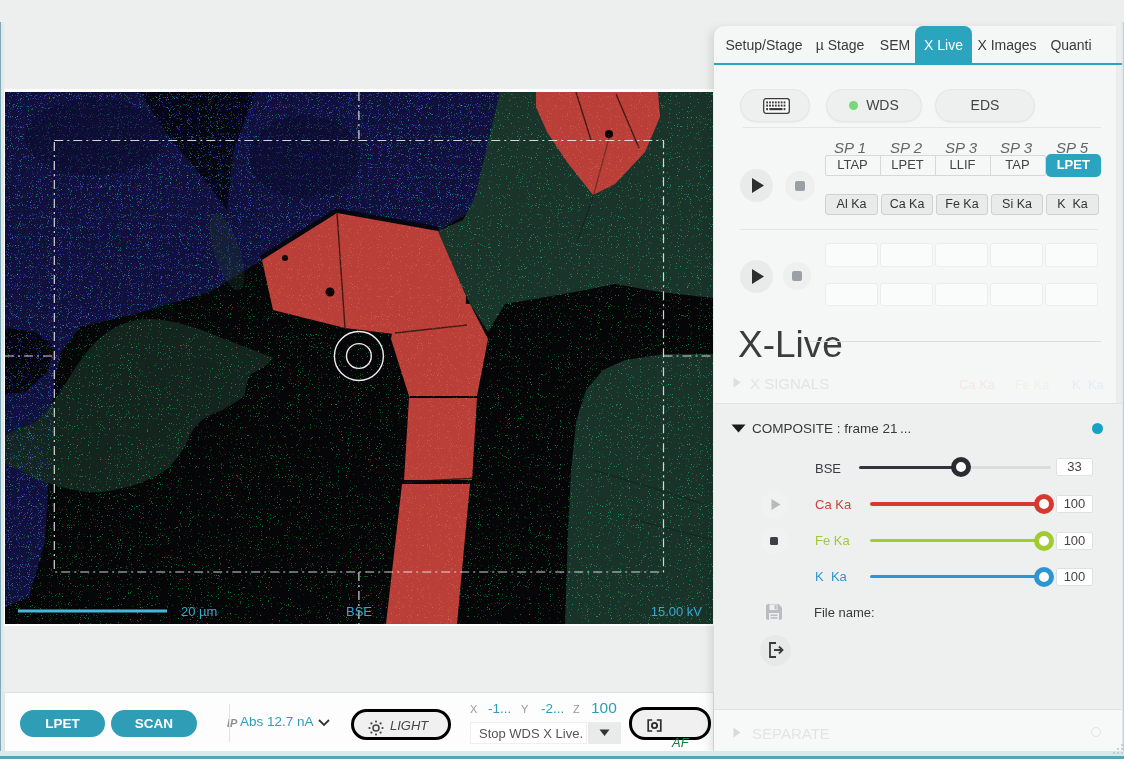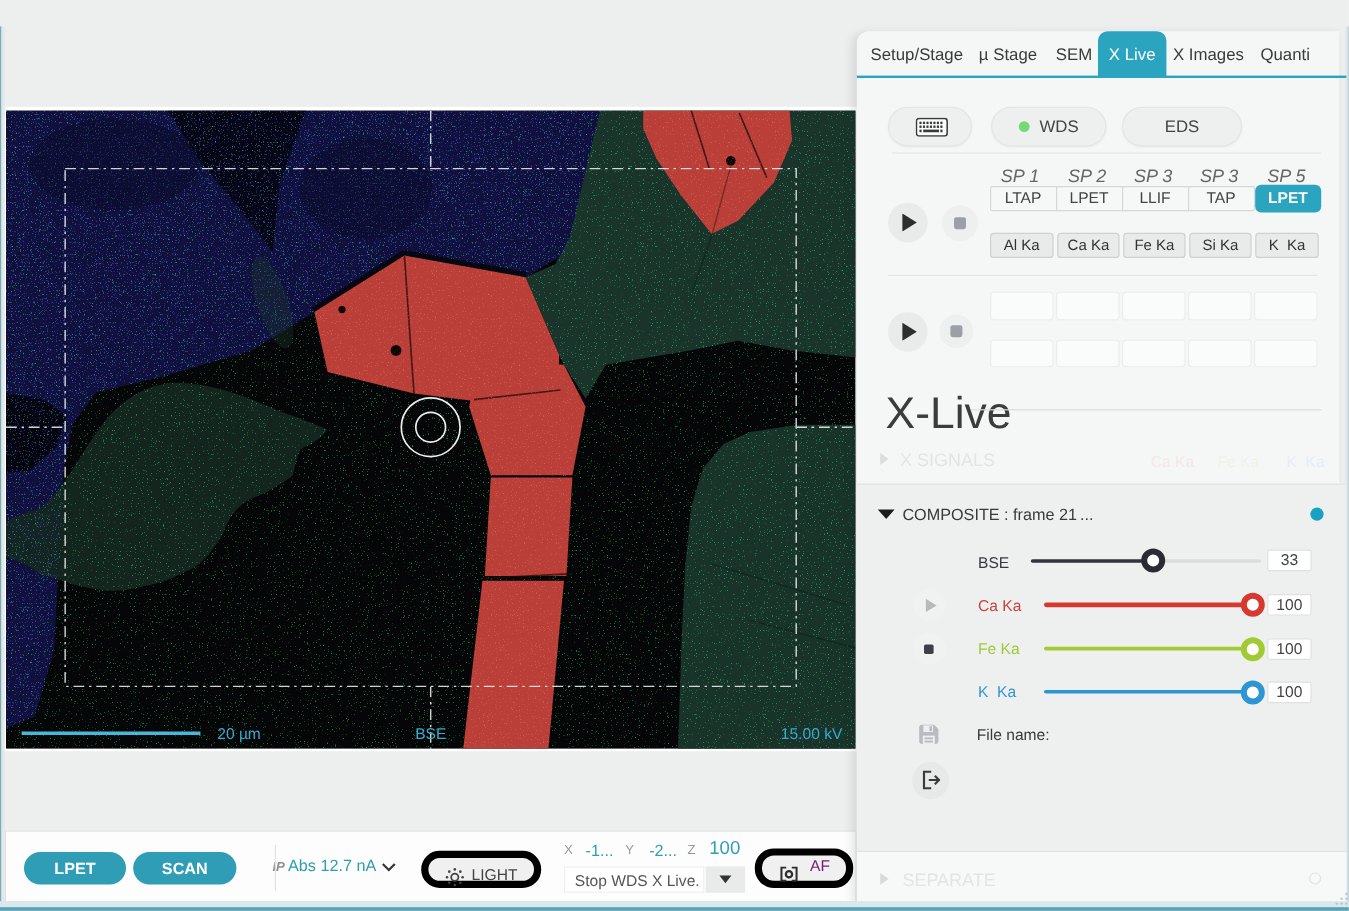--- a/index.html
+++ b/index.html
@@ -10,21 +10,21 @@
 #tb-title { position:absolute; left:26px; top:5px; font-size:11px; color:#f4fafc; }
 .tbc { position:absolute; top:0; width:30px; height:22px; color:#eaf4f7; text-align:center; }
 #borderL { position:absolute; left:0; top:22px; width:4px; height:730px; background:#e2e9ea; border-left:1px solid #7fa9b5; }
 #borderR { position:absolute; right:0; top:22px; width:3px; height:730px; background:#e2e9ea; border-right:1px solid #bcd2d8; }
 #borderB { position:absolute; left:0; top:751px; width:1124px; height:8px; background:#d9e8ec; border-bottom:3px solid #5aa3b7; }
 
 #map { position:absolute; left:4px; top:89px; width:710px; height:537px; background:#fff; padding:2px 0 2px 2px; }
 
 #toolbar { position:absolute; left:4px; top:692px; width:710px; height:60px; background:#fdfdfd; border:1px solid #dde1e1; }
 .pillteal { position:absolute; height:27px; border-radius:14px; background:#2f9db5; color:#fff; font-size:13.5px; font-weight:600; text-align:center; line-height:27px; }
-.pillgray { position:absolute; background:#f0f0f0; border:6px solid #000000; border-radius:16px; color:#444; font-size:13px; }
+.pillgray { position:absolute; background:#f0f0f0; border:3px solid #000000; border-radius:16px; color:#444; font-size:13px;font-style:italic; }
 .teal { color:#2f9db5; }
 
 #panel { position:absolute; left:714px; top:26px; width:402px; height:726px; background:#f5f6f6; border-top-left-radius:10px; box-shadow:-4px 2px 8px rgba(0,0,0,0.10); }
 .tab { position:absolute; top:0; height:38px; line-height:38px; font-size:14px; color:#3a3a3a; text-align:center; white-space:nowrap; }
 #tabline { position:absolute; left:0; top:37px; width:408px; height:2px; background:#2ba4c0; }
 #xlivetab { position:absolute; left:201px; top:0; width:57px; height:39px; background:#2ba4c0; color:#fff; border-radius:8px 8px 0 0; text-align:center; line-height:38px; font-size:14px; }
 .bigpill { position:absolute; top:63px; height:33px; background:#eeefef; border:1px solid #e4e5e5; border-radius:17px; box-shadow:0 1px 2px rgba(0,0,0,0.05); color:#444; font-size:14px; text-align:center; line-height:31px; }
 .sep { position:absolute; height:1px; background:#e4e5e5; }
 .splab { position:absolute; top:113px; width:56px; text-align:center; font-style:italic; font-size:15px; color:#666; }
 .cirbtn { position:absolute; border-radius:50%; }
@@ -157,21 +157,21 @@
     <div style="position:absolute; left:583px; top:29px; width:33px; height:22px; background:#e9eaea;">
       <svg style="position:absolute; left:11px; top:7px;" width="11" height="8">
           <path d="M0.5 0.5 L10.5 0.5 L5.5 7 Z" fill="#333"></path>
         </svg>
     </div>
     <div class="pillgray" style="left:624px; top:14px; width:82px; height:33px;">
       <svg style="position:absolute; left:15px; top:9px;" width="15" height="13" viewBox="0 0 15 13">
         <path d="M5.2 1 L1.2 1 L1.2 12 L5.2 12 M9.8 1 L13.8 1 L13.8 12 L9.8 12" fill="none" stroke="#2e2e2e" stroke-width="1.7"></path>
         <circle cx="7.5" cy="6.5" r="2.6" fill="none" stroke="#2e2e2e" stroke-width="1.9"></circle>
       </svg>
-      <span style="position:absolute; left:40px; top:1px; color:#701a75;">AF</span>
+      <span style="position:absolute; left:40px; top:25px; color:#15803d;">AF</span>
     </div>
   </div>
 
   <div id="panel">
     <div class="tab" style="left:8px; width:84px;">Setup/Stage</div>
     <div class="tab" style="left:96px; width:60px;">µ Stage</div>
     <div class="tab" style="left:162px; width:38px;">SEM</div>
     <div id="xlivetab">X Live</div>
     <div class="tab" style="left:262px; width:62px;">X Images</div>
     <div class="tab" style="left:334px; width:46px;">Quanti</div>

